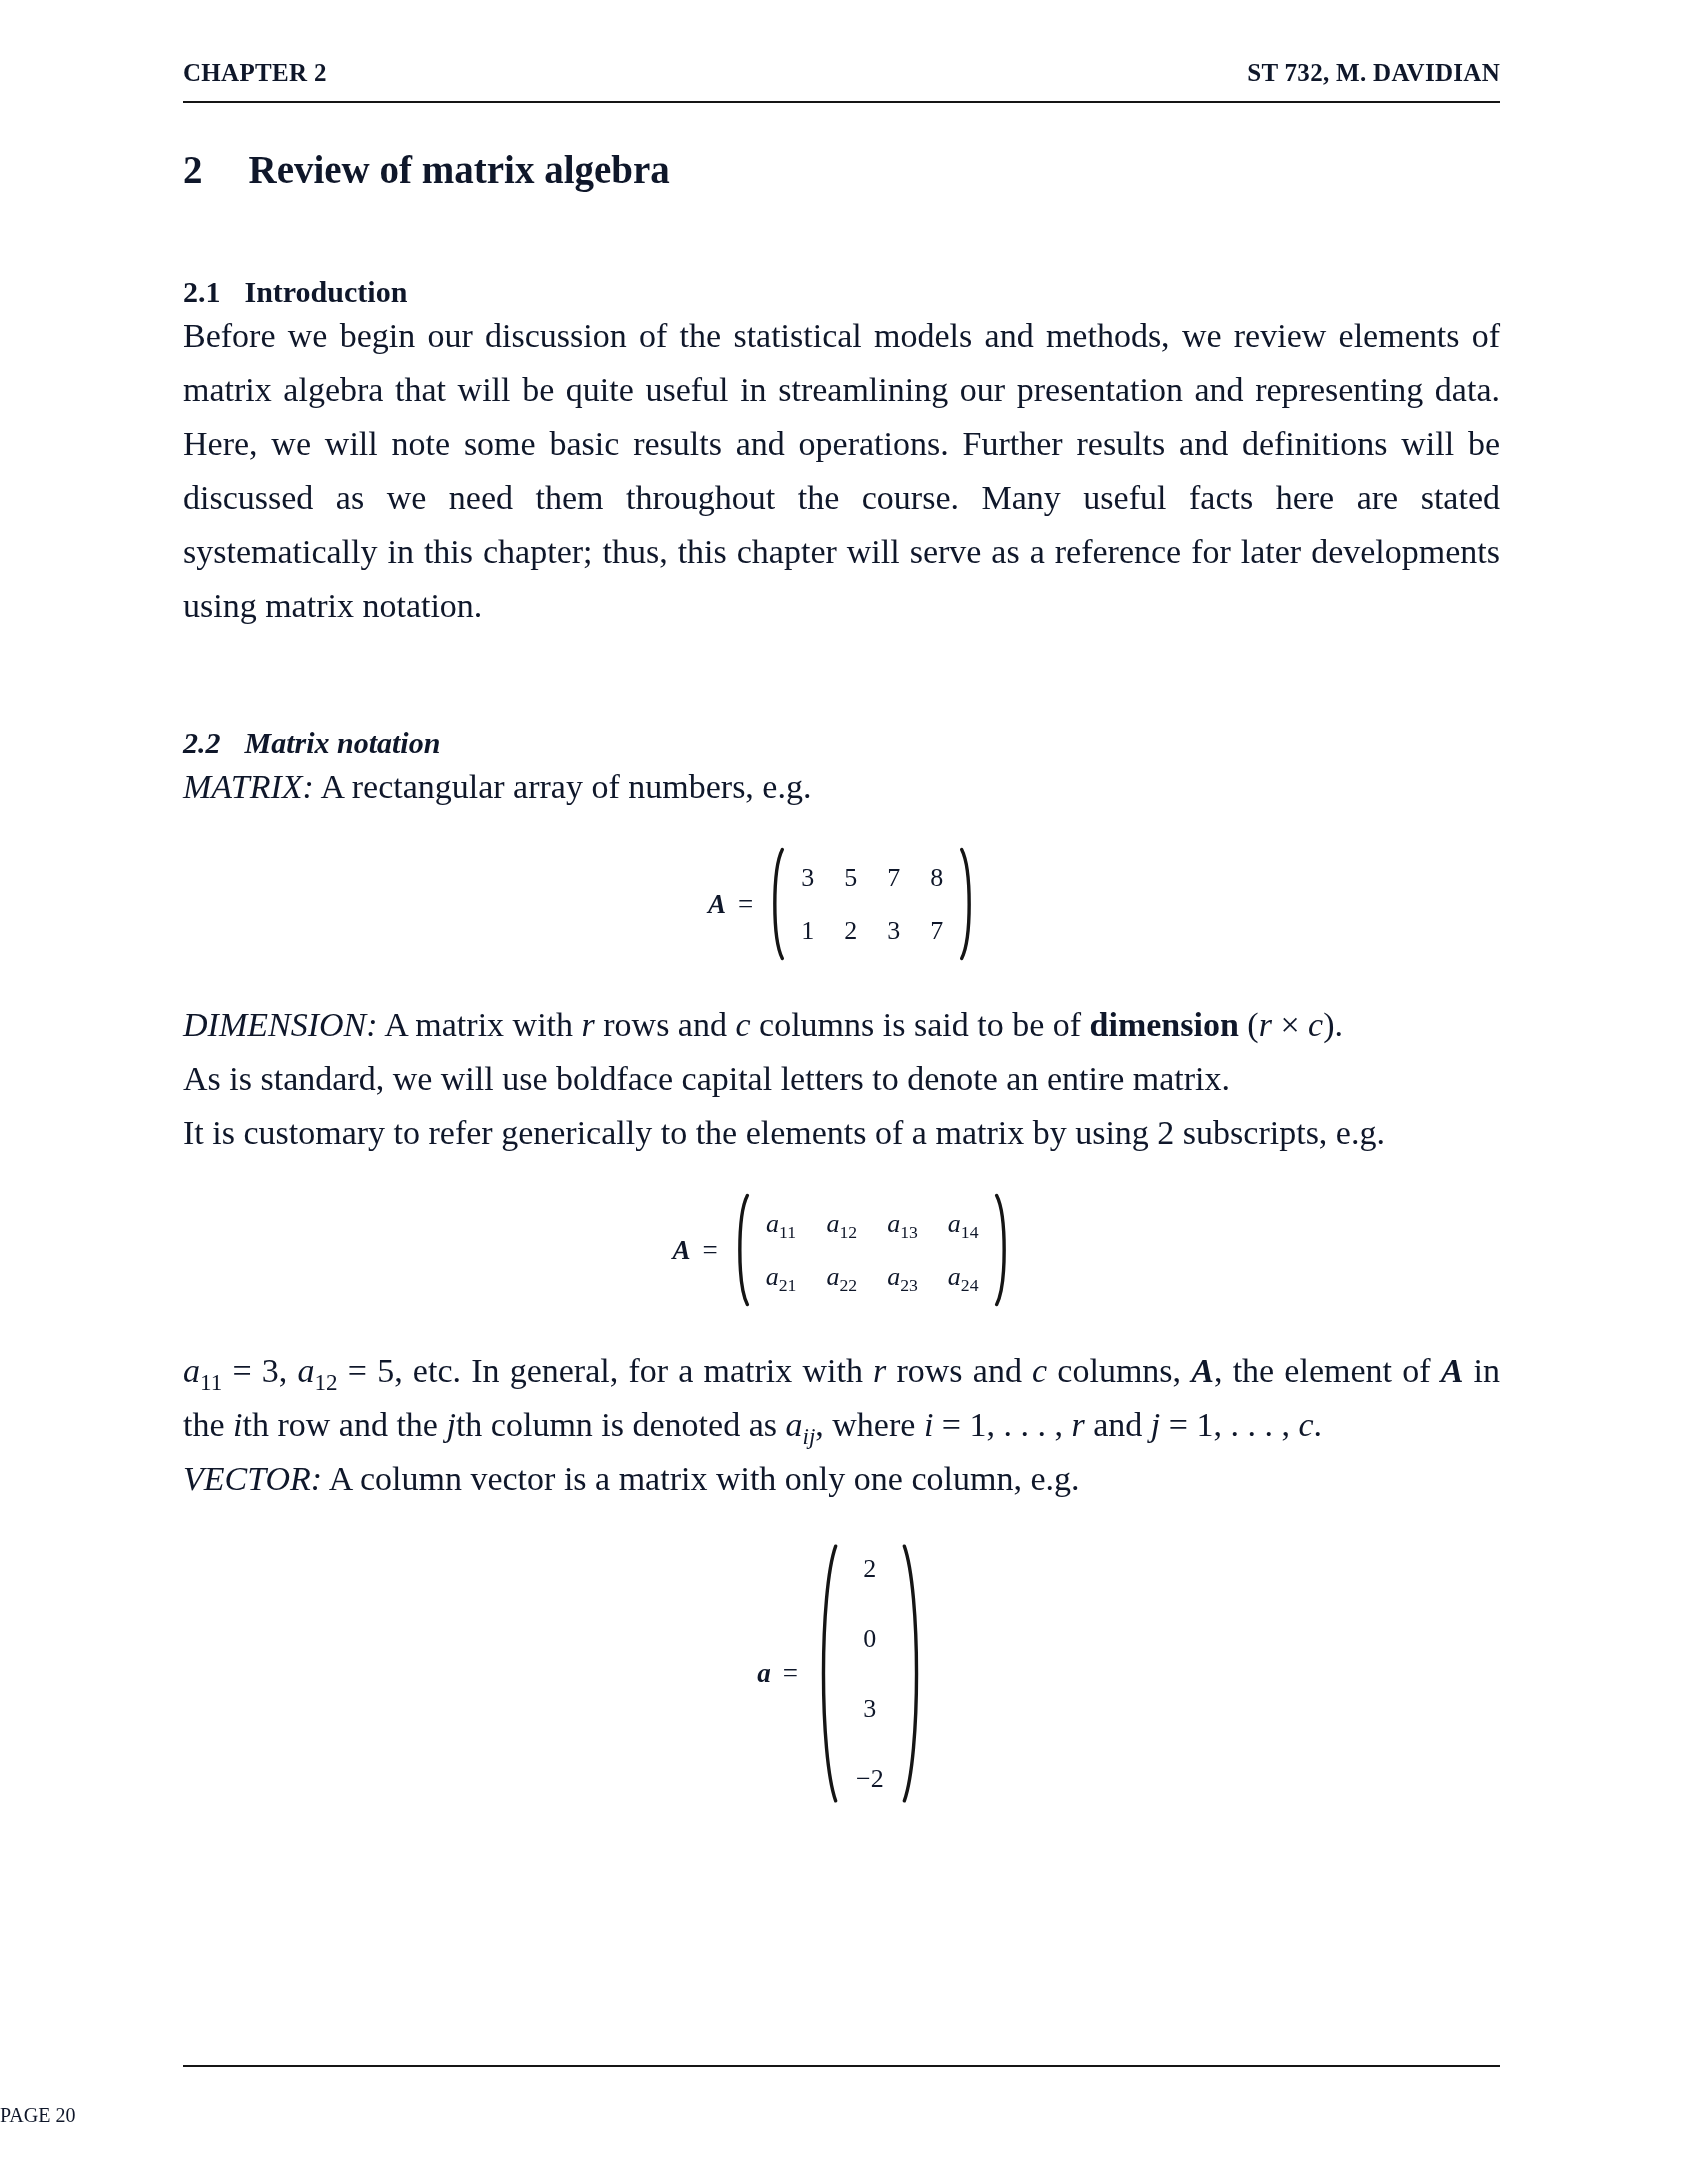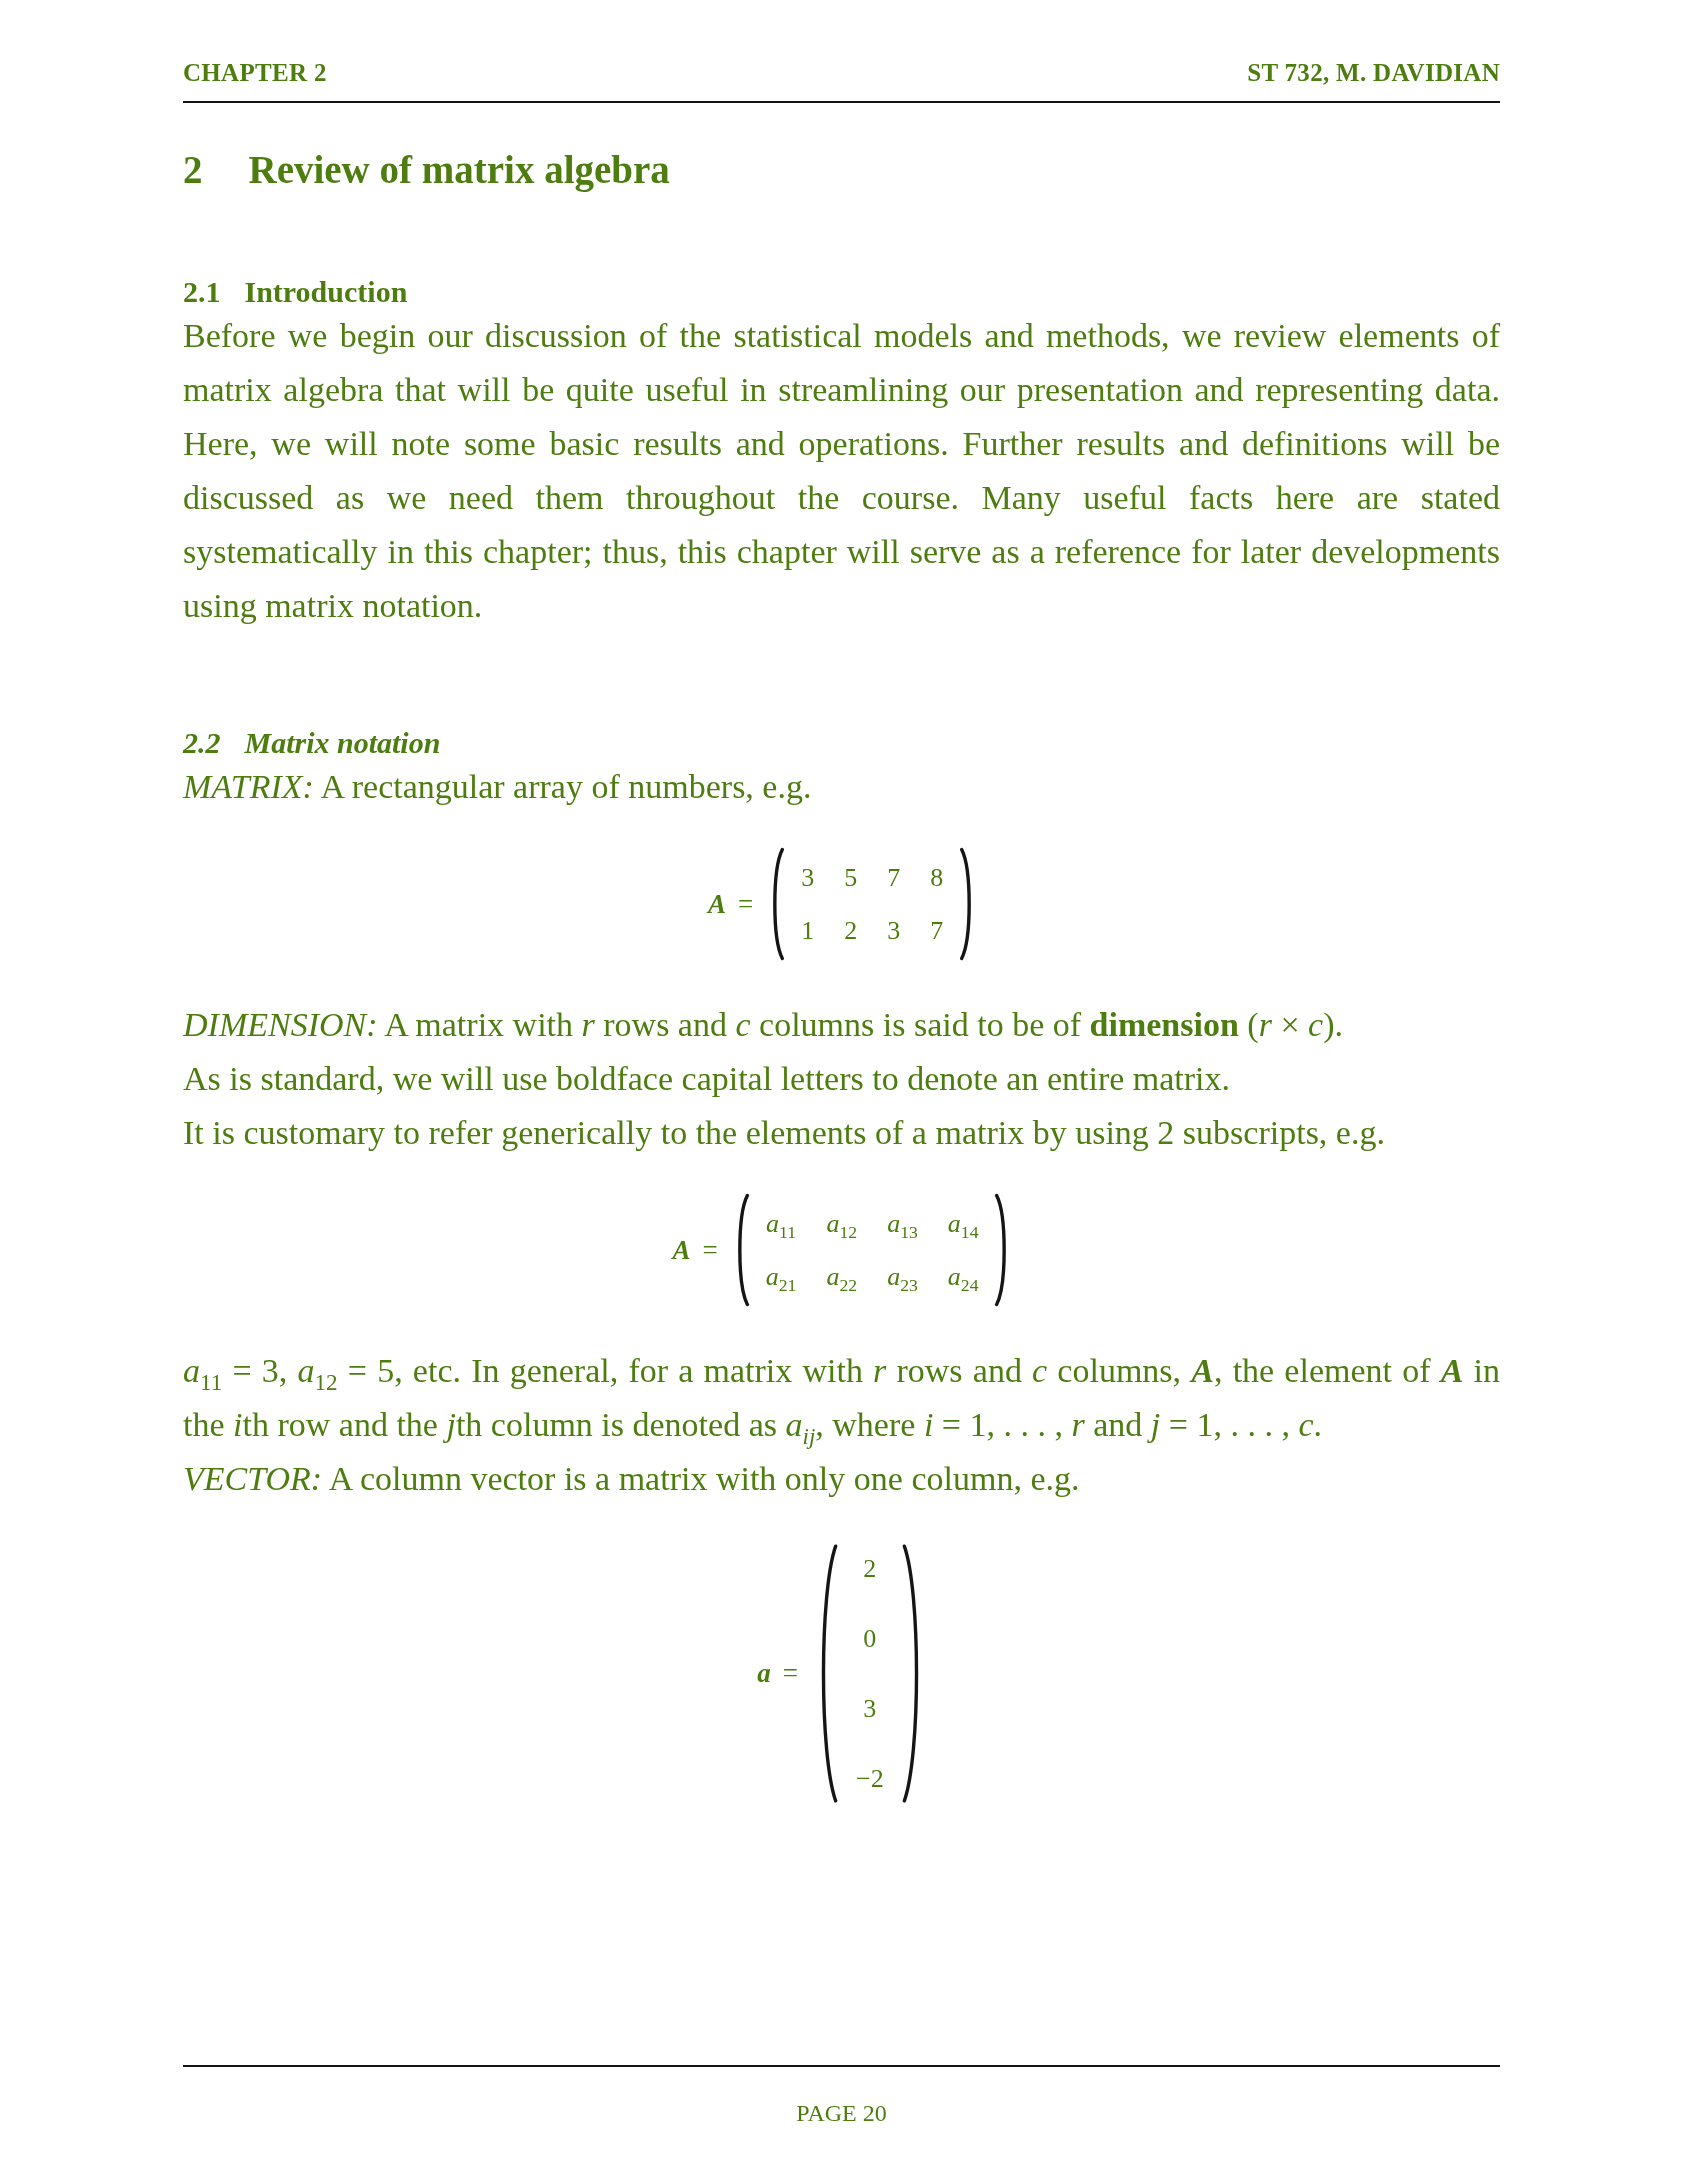--- a/index.html
+++ b/index.html
@@ -1,21 +1,21 @@
 <!DOCTYPE html>
 <html><head>
 <meta charset="utf-8">
 <style>
   html, body { margin: 0; padding: 0; background: #ffffff; }
   .page {
     position: relative;
     width: 1683px;
     height: 2178px;
     background: #ffffff;
-    color: #4d7c0f;
+    color: #0f172a;
     font-family: "Liberation Serif", "DejaVu Serif", serif;
     padding: 59px 183px 0 183px;
     box-sizing: border-box;
     overflow: hidden;
   }
   
   .header {
     display: flex;
     justify-content: space-between;
     align-items: baseline;
@@ -85,22 +85,21 @@
     left: 183px;
     right: 183px;
     bottom: 111px;
     border-top: 2px solid #151515;
   }
   .footer {
     position: absolute;
     left: 0;
     right: 0;
     bottom: 51px;
-    text-align: center;
-    font-size: 24px;
+    font-size: 20px;
   }
 </style>
 </head>
 <body>
 
 <div class="page">
 
   <div class="header">
     <span>CHAPTER 2</span>
     <span>ST 732, M. DAVIDIAN</span>

